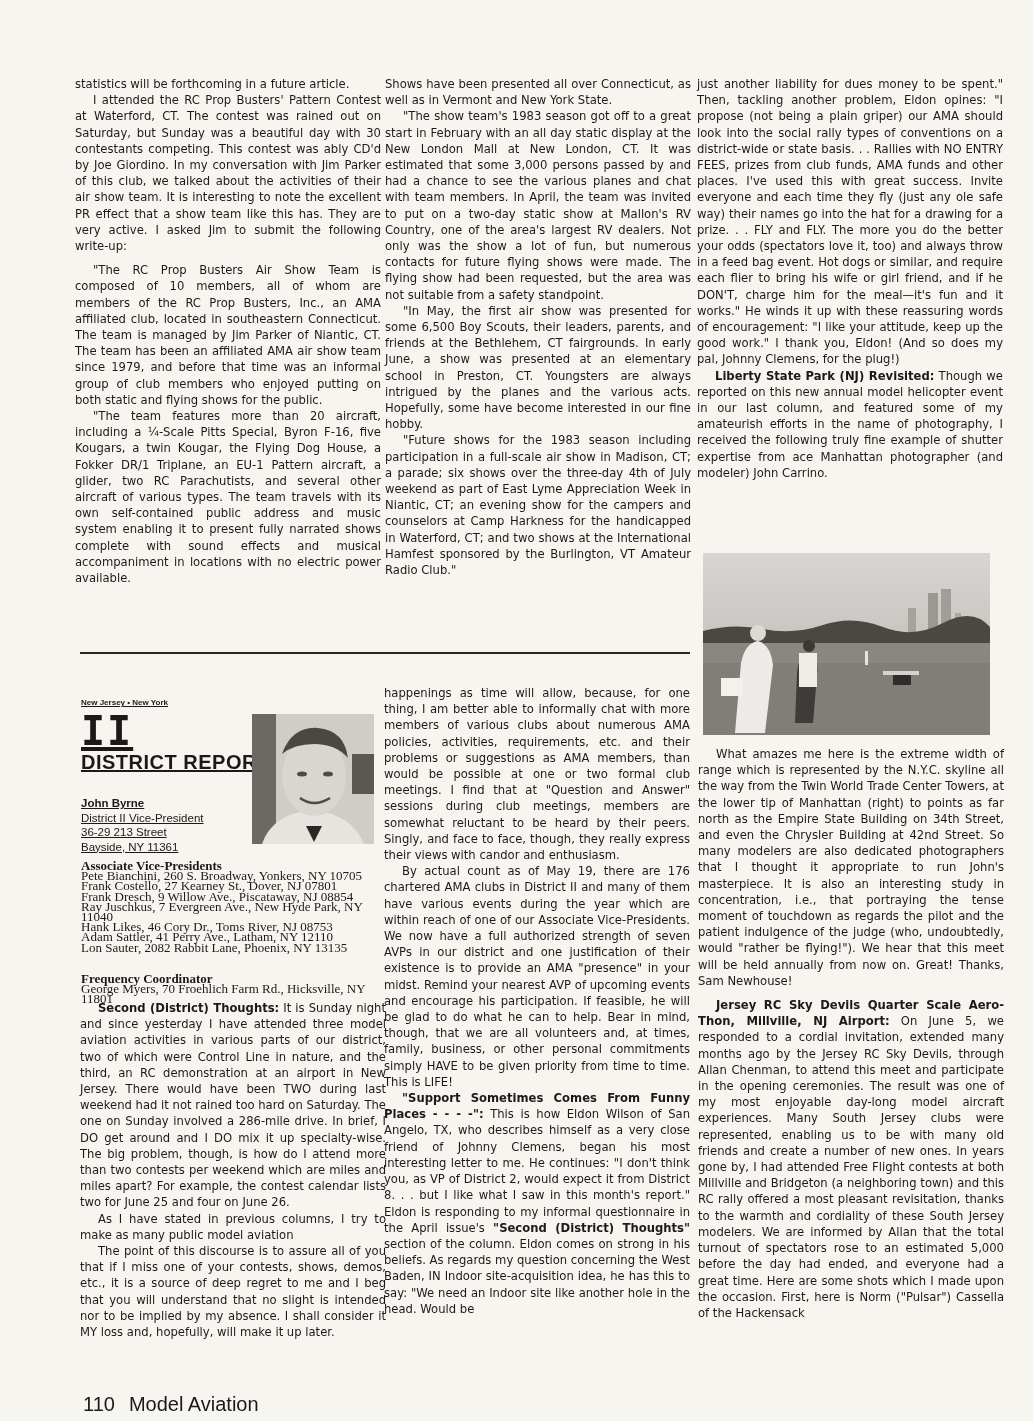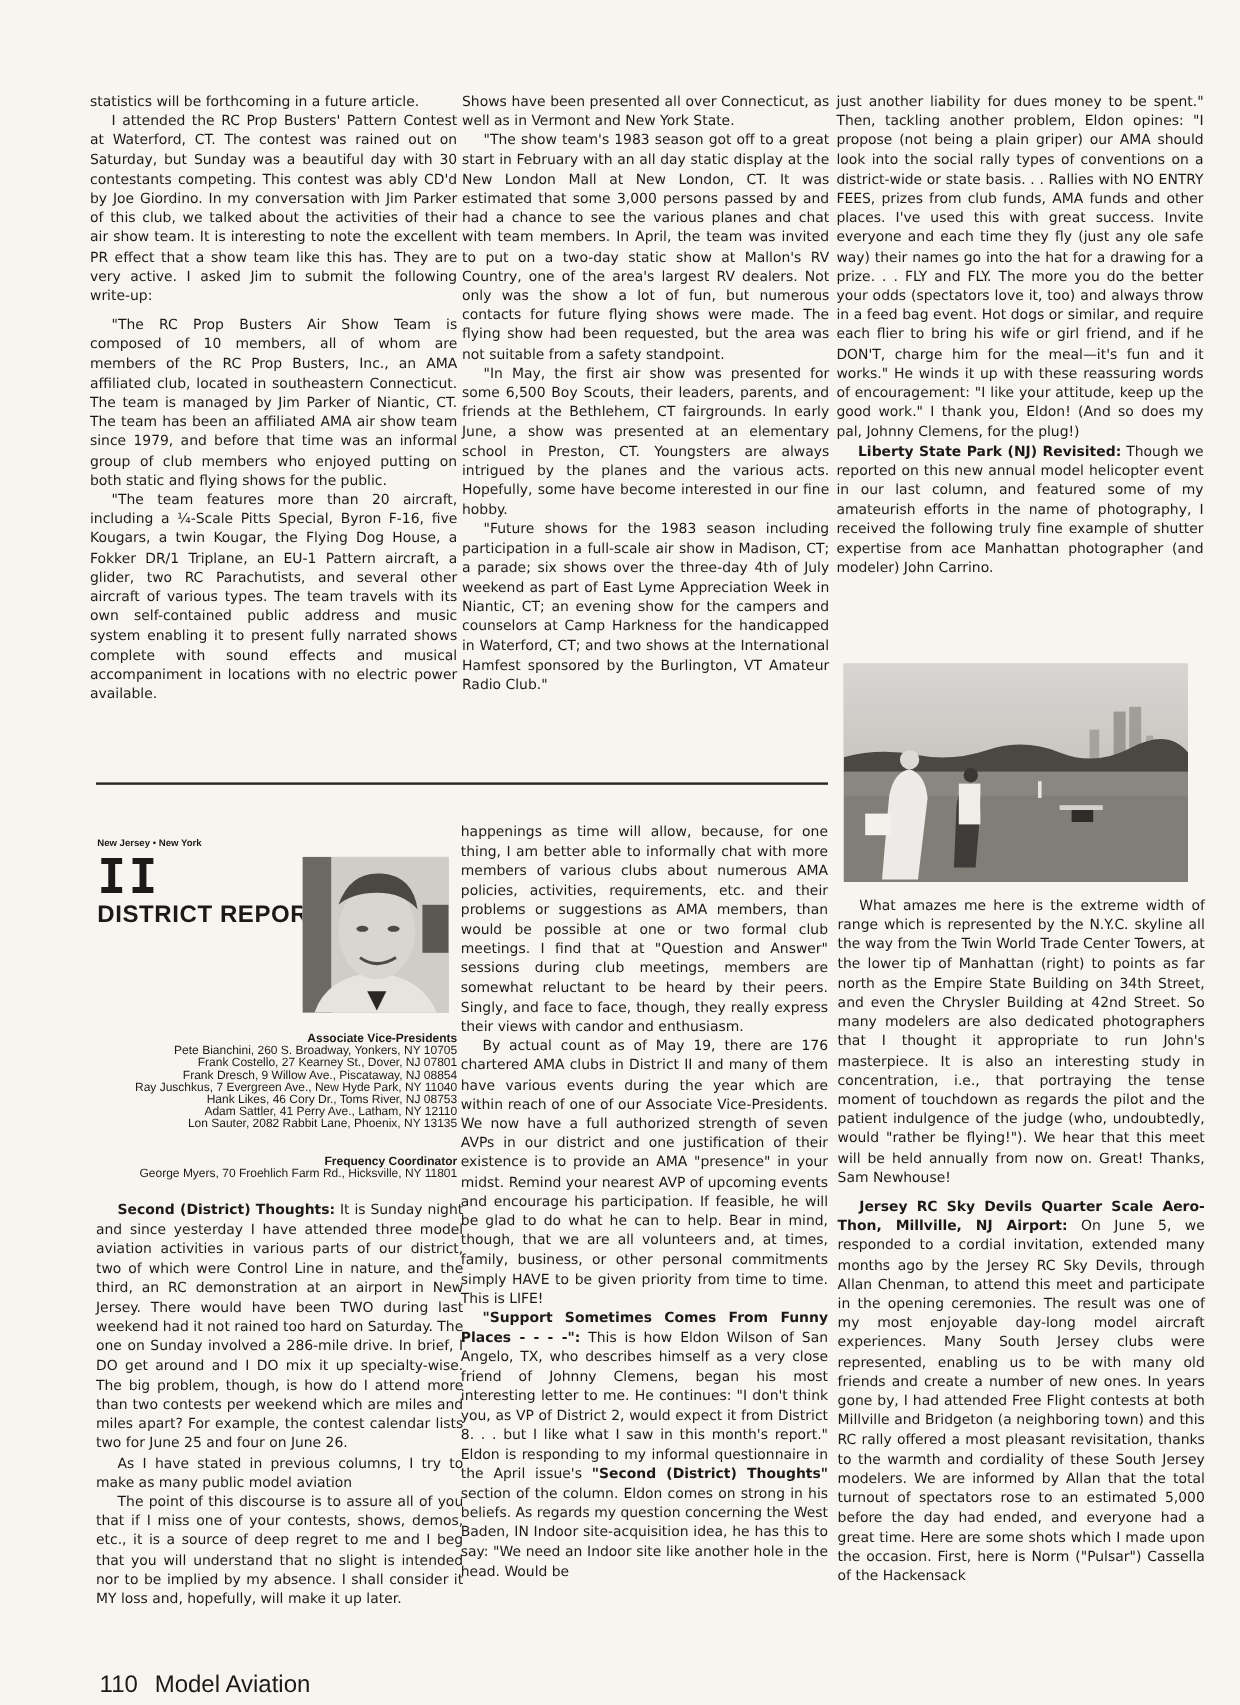--- a/index.html
+++ b/index.html
@@ -16,27 +16,27 @@
   .b { font-weight: bold; }
   #c1 { left: 75px; top: 76px; }
   #c2 { left: 385px; top: 76px; }
   #c3 { left: 697px; top: 76px; }
   #c4 { left: 80px; top: 1000px; }
   #c5 { left: 384px; top: 685px; }
   #c6 { left: 698px; top: 746px; }
   .rule { position: absolute; left: 80px; top: 652px; width: 610px; height: 2px; background: #2a2520; }
   .photo { position: absolute; left: 703px; top: 553px; width: 287px; height: 182px; overflow: hidden; background: #bdbbb4; }
   .portrait { position: absolute; left: 252px; top: 714px; width: 122px; height: 130px; overflow: hidden; background: #cfcdc8; }
-  .sidebar { position: absolute; left: 81px; top: 698px; width: 300px; font-family: "Liberation Sans", sans-serif; }
+  .sidebar { position: absolute; left: 81px; top: 698px; width: 300px; font-family: "Liberation Sans", sans-serif; text-decoration: underline; }
   .region { font-size: 8px; font-weight: bold; }
   .numeral { font-size: 40px; font-weight: bold; line-height: 36px; margin-top: 6px; letter-spacing: 2px; font-family: "DejaVu Sans Mono", monospace; }
   .dr { font-size: 20px; font-weight: bold; letter-spacing: 0.5px; margin-top: 2px; }
   .vp { margin-top: 22px; font-size: 11.5px; line-height: 14.5px; }
   .vp .name { font-weight: bold; }
-  .avp { position: absolute; left: 81px; top: 861px; font-family: Liberation Sans, sans-serif; font-size: 10px; line-height: 10.2px; width: 300px; text-align: right; }
+  .avp { position: absolute; left: 81px; top: 861px; font-family: Liberation Serif, serif; font-size: 13px; line-height: 10.2px; width: 300px; }
   .avp .h { font-weight: bold; }
   .footer { position: absolute; left: 83px; top: 1393px; font-family: "Liberation Sans", sans-serif; font-size: 20px; }
   .footer .num { font-weight: normal; margin-right: 14px; }
 </style>
 </head>
 <body>
 
 <div class="col" id="c1">
   <p class="noindent">statistics will be forthcoming in a future article.</p>
   <p>I attended the RC Prop Busters' Pattern Contest at Waterford, CT. The contest was rained out on Saturday, but Sunday was a beautiful day with 30 contestants competing. This contest was ably CD'd by Joe Giordino. In my conversation with Jim Parker of this club, we talked about the activities of their air show team. It is interesting to note the excellent PR effect that a show team like this has. They are very active. I asked Jim to submit the following write-up:</p>
@@ -83,20 +83,26 @@
     <rect x="162" y="98" width="3" height="14" fill="#e6e4df"></rect>
   </svg>
 </div>
 
 <div class="rule"></div>
 
 <div class="sidebar">
   <div class="region">New Jersey • New York</div>
   <div class="numeral">II</div>
   <div class="dr">DISTRICT REPORT</div>
+  <div class="vp">
+    <div class="name">John Byrne</div>
+    <div>District II Vice-President</div>
+    <div>36-29 213 Street</div>
+    <div>Bayside, NY 11361</div>
+  </div>
 </div>
 
 <div class="portrait" title="Portrait of John Byrne">
   <svg width="122" height="130" viewBox="0 0 122 130">
     <rect x="0" y="0" width="122" height="130" fill="#cfcdc8"></rect>
     <rect x="0" y="0" width="24" height="130" fill="#6b6964"></rect>
     <rect x="100" y="40" width="22" height="40" fill="#5a5853"></rect>
     <path d="M10 130 Q20 100 60 96 Q100 100 112 130 Z" fill="#e6e4df"></path>
     <ellipse cx="62" cy="62" rx="32" ry="40" fill="#d9d6d0"></ellipse>
     <path d="M30 40 Q40 12 66 14 Q92 16 96 44 Q84 30 62 30 Q42 30 30 40 Z" fill="#4a4843"></path>

